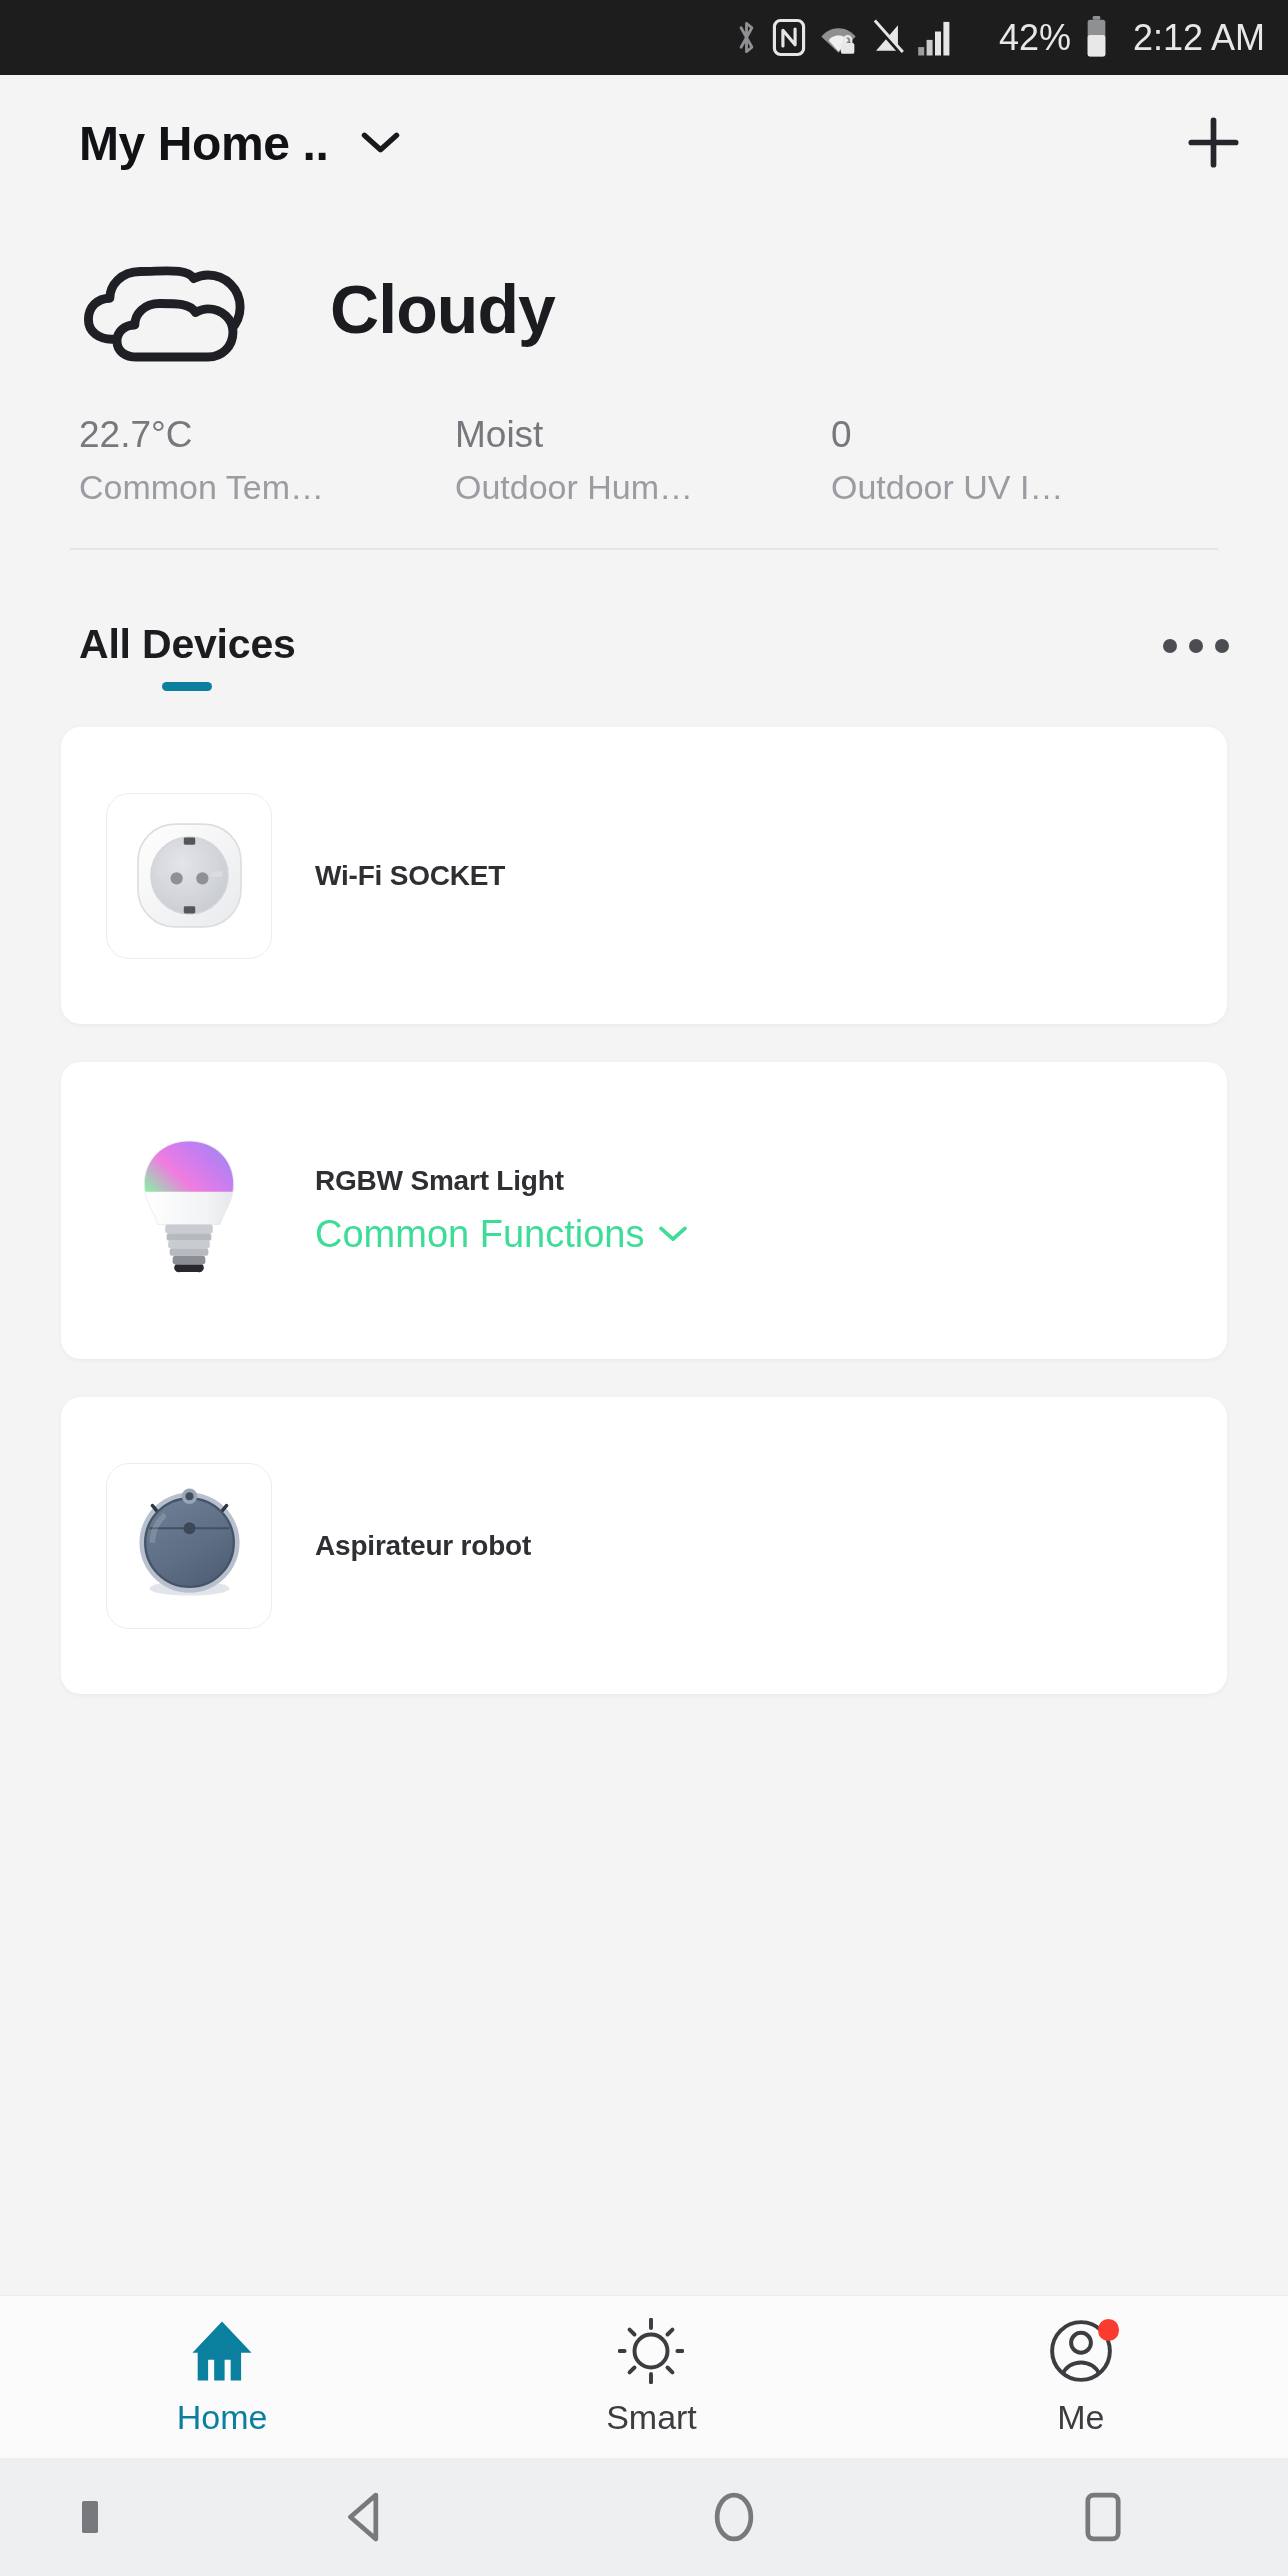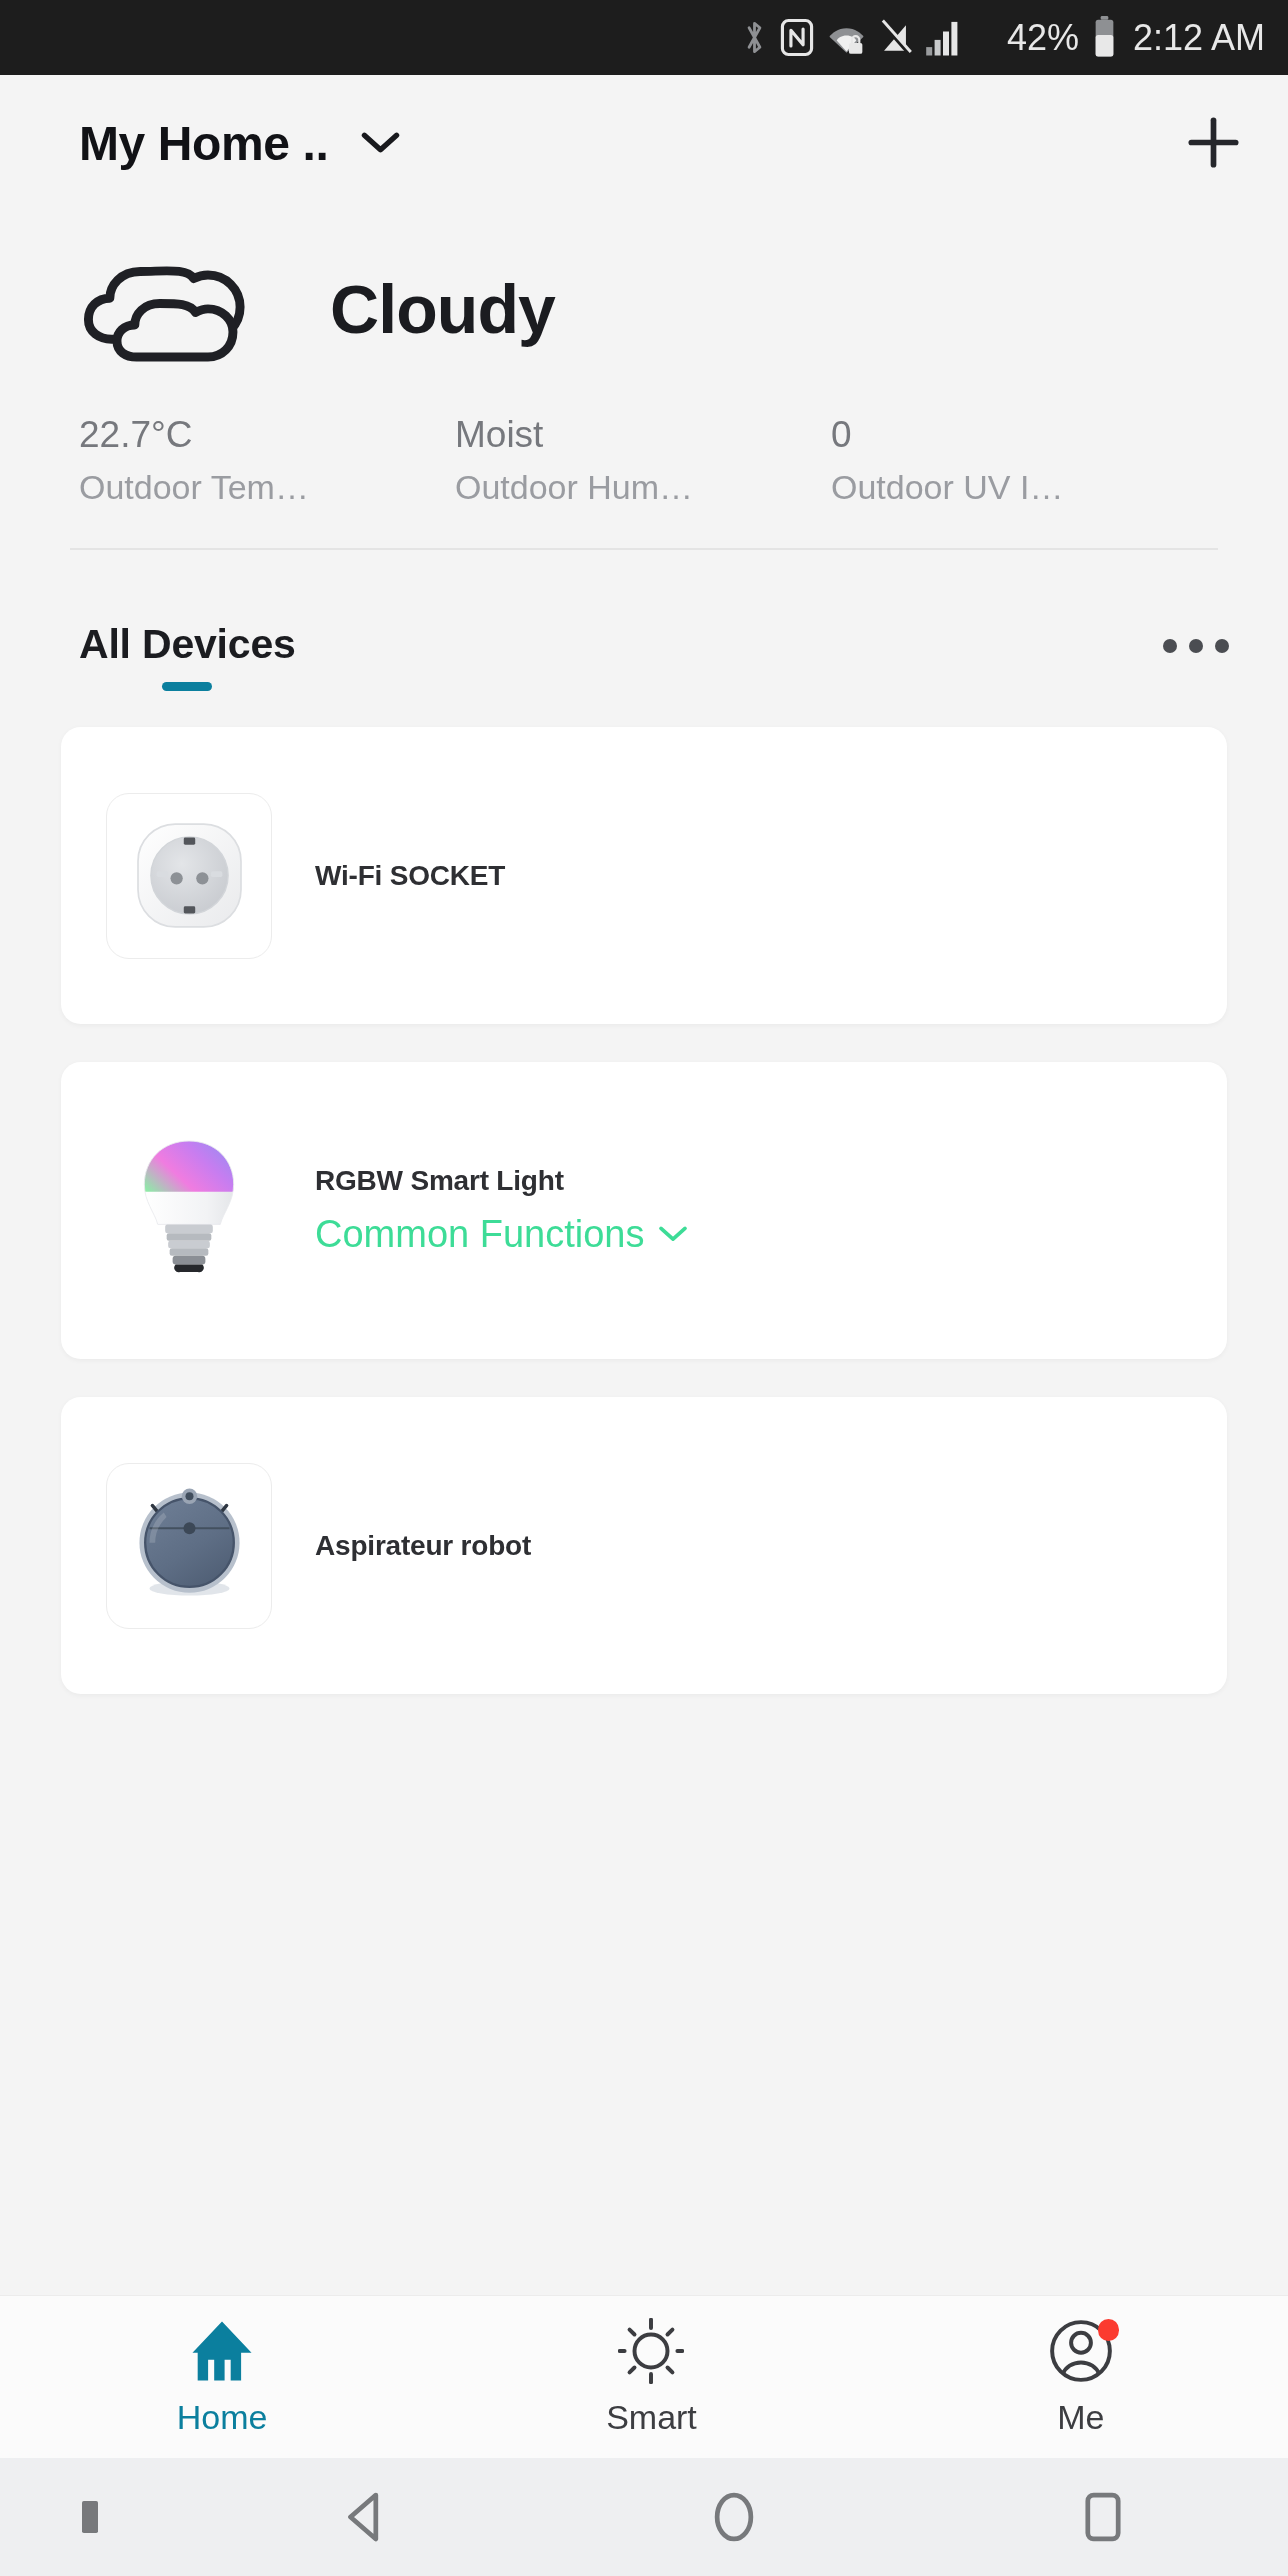--- a/index.html
+++ b/index.html
@@ -38,21 +38,21 @@
   }
   .sb-icon { display: flex; align-items: center; justify-content: center; }
   .sb-text {
     color: #e8e8e8;
     font-size: 36px;
     letter-spacing: 0px;
     font-family: "Liberation Sans", sans-serif;
     margin-left: 34px;
   }
   .sb-battery-pct { margin-right: 1.8px; }
-  .sb-clock { margin-left: 4px; font-size: 36px; }
+  .sb-clock { margin-left: 12px; font-size: 36px; }
 
   
   .app-header {
     height: 98px;
     display: flex;
     align-items: center;
     justify-content: space-between;
     padding: 0 39px 0 79px;
     flex: 0 0 auto;
     margin-top: 19.7px;
@@ -352,21 +352,21 @@
           <path d="M34 12 C23 12 17 20 17 27 C10 27 5 32 5 39 C5 46 11 50 18 50 L72 50 C82 50 90 42 90 32 C90 22 82 14 72 14 C69 14 66 15 64 16 C60 10 48 12 34 12 Z" fill="none" stroke="#1f2025" stroke-width="5" stroke-linejoin="round"></path>
           <path d="M45 30 C36 30 31 36 31 42 C25 42 21 46 21 51 C21 57 26 60 32 60 L72 60 C80 60 86 54 86 46 C86 39 80 33 72 33 C69 33 67 34 65 35 C62 30 55 30 45 30 Z" fill="#f4f4f4" stroke="#1f2025" stroke-width="5" stroke-linejoin="round"></path>
         </svg>
       </span>
       <span class="weather-label">Cloudy</span>
     </div>
 
     <div class="weather-stats">
       <div class="stat">
         <div class="stat-value">22.7°C</div>
-        <div class="stat-name">Outdoor Tem…</div>
+        <div class="stat-name">Common Tem…</div>
       </div>
       <div class="stat">
         <div class="stat-value">Moist</div>
         <div class="stat-name">Outdoor Hum…</div>
       </div>
       <div class="stat">
         <div class="stat-value">0</div>
         <div class="stat-name">Outdoor UV I…</div>
       </div>
     </div>

